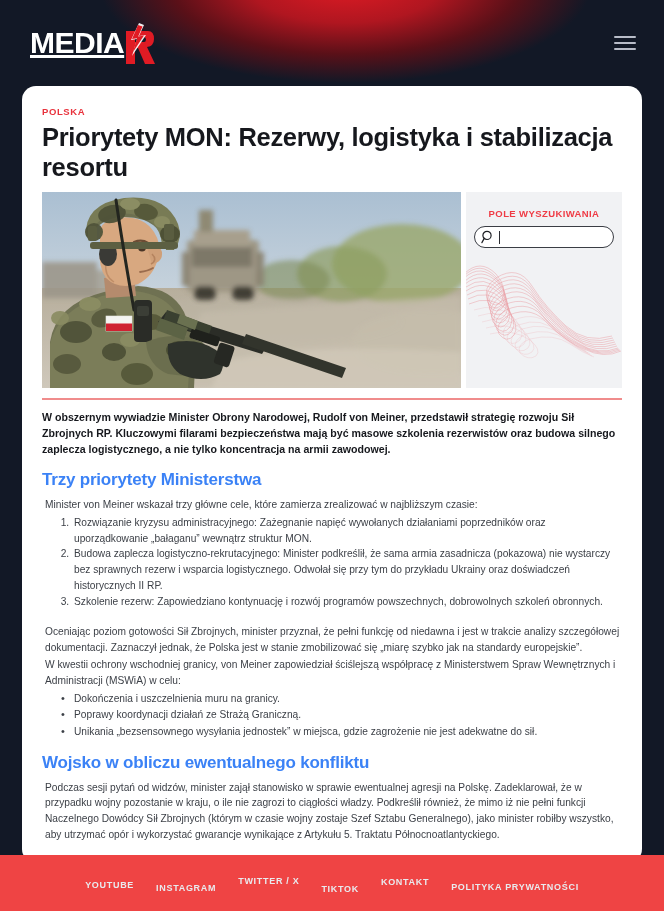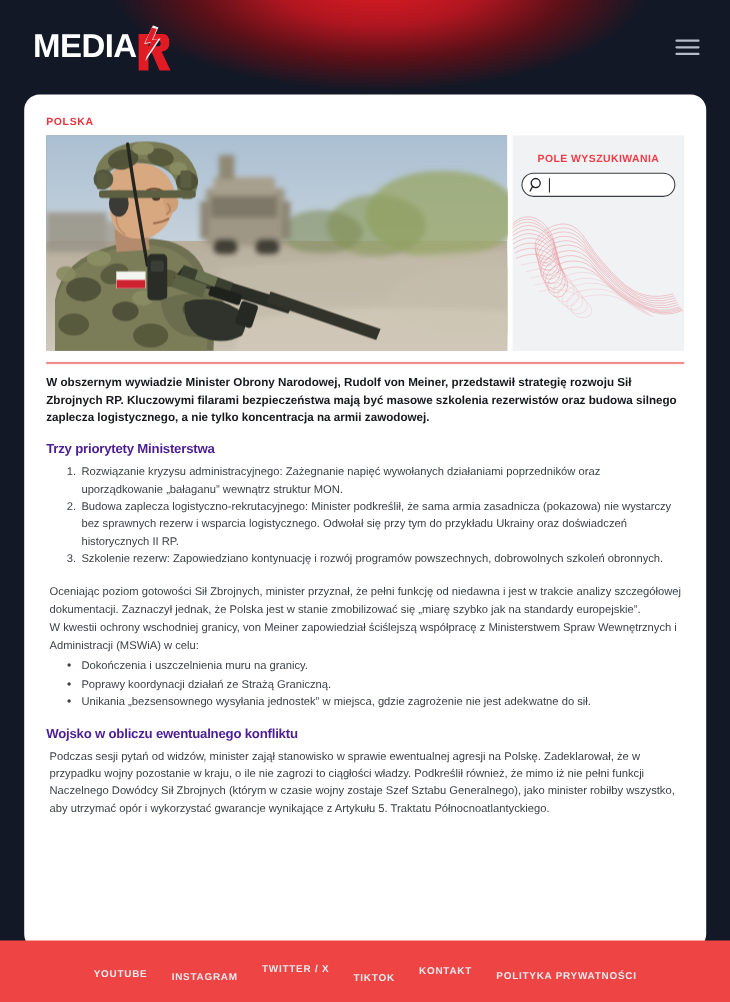--- a/index.html
+++ b/index.html
@@ -31,20 +31,21 @@
     align-items: center;
     position: relative;
     user-select: none;
   }
   .logo-word {
     font-size: 30px;
     font-weight: 700;
     letter-spacing: -0.5px;
     color: #ffffff;
     font-family: "Liberation Sans", sans-serif;
+    text-decoration: underline;
   }
   .logo-mark {
     position: relative;
     width: 38px;
     height: 40px;
     margin-left: -6px;
   }
   .logo-mark svg { display: block; }
 
   .hamburger {
@@ -179,23 +180,23 @@
   
   .lead {
     font-size: 10.6px;
     line-height: 1.52;
     font-weight: 700;
     color: #16181d;
     margin-bottom: 13px;
   }
 
   h2.section {
-    font-size: 12px;
-    font-weight: 700;
-    color: #4c1d95;
+    font-size: 17px;
+    font-weight: 700;
+    color: #3b82f6;
     letter-spacing: -0.2px;
     margin: 0 0 7px 0;
   }
 
   p.para {
     font-size: 10.2px;
     line-height: 1.55;
     color: #3b3f46;
     margin-bottom: 2px;
     padding-left: 3px;
@@ -284,20 +285,21 @@
     <span></span>
     <span></span>
     <span></span>
   </div>
 </header>
 
 <main class="article-card">
 
   <div class="kicker">POLSKA</div>
 
+  <h1 class="headline">Priorytety MON: Rezerwy, logistyka i stabilizacja resortu</h1>
 
 
   <div class="media-row">
 
     <div class="photo">
       <svg viewBox="0 0 419 196" preserveAspectRatio="xMidYMid slice" aria-hidden="true">
         <defs>
           <linearGradient id="sky" x1="0" y1="0" x2="0" y2="1">
             <stop offset="0%" stop-color="#aabfd2"></stop>
             <stop offset="55%" stop-color="#c9d4dd"></stop>
@@ -451,20 +453,21 @@
         </g>
       </svg>
     </aside>
   </div>
 
   <div class="rule"></div>
 
   <p class="lead">W obszernym wywiadzie Minister Obrony Narodowej, Rudolf von Meiner, przedstawił strategię rozwoju Sił Zbrojnych RP. Kluczowymi filarami bezpieczeństwa mają być masowe szkolenia rezerwistów oraz budowa silnego zaplecza logistycznego, a nie tylko koncentracja na armii zawodowej.</p>
 
   <h2 class="section">Trzy priorytety Ministerstwa</h2>
+  <p class="para">Minister von Meiner wskazał trzy główne cele, które zamierza zrealizować w najbliższym czasie:</p>
   <ol class="numbered">
     <li>Rozwiązanie kryzysu administracyjnego: Zażegnanie napięć wywołanych działaniami poprzedników oraz uporządkowanie „bałaganu” wewnątrz struktur MON.</li>
     <li>Budowa zaplecza logistyczno-rekrutacyjnego: Minister podkreślił, że sama armia zasadnicza (pokazowa) nie wystarczy bez sprawnych rezerw i wsparcia logistycznego. Odwołał się przy tym do przykładu Ukrainy oraz doświadczeń historycznych II RP.</li>
     <li>Szkolenie rezerw: Zapowiedziano kontynuację i rozwój programów powszechnych, dobrowolnych szkoleń obronnych.</li>
   </ol>
 
   <div class="block-gap"></div>
 
   <p class="para">Oceniając poziom gotowości Sił Zbrojnych, minister przyznał, że pełni funkcję od niedawna i jest w trakcie analizy szczegółowej dokumentacji. Zaznaczył jednak, że Polska jest w stanie zmobilizować się „miarę szybko jak na standardy europejskie”.</p>
   <p class="para">W kwestii ochrony wschodniej granicy, von Meiner zapowiedział ściślejszą współpracę z Ministerstwem Spraw Wewnętrznych i Administracji (MSWiA) w celu:</p>

